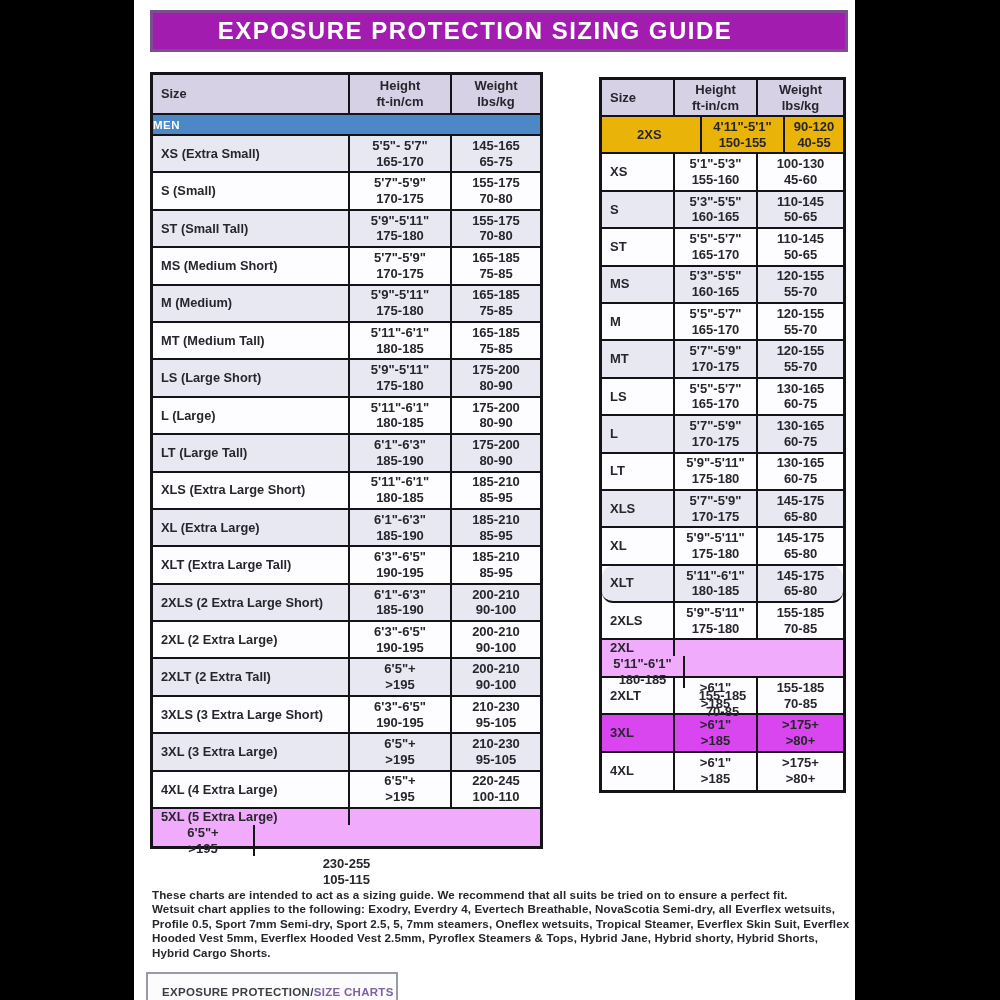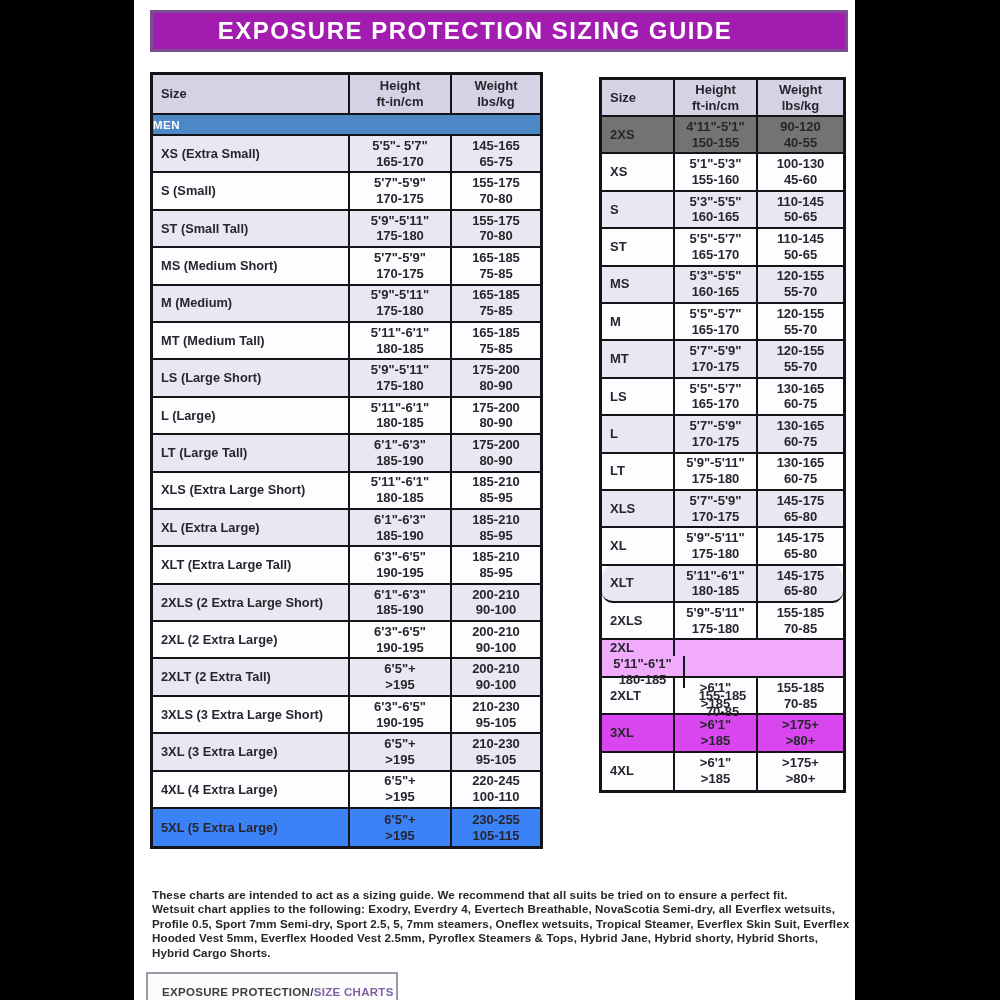--- a/index.html
+++ b/index.html
@@ -284,21 +284,21 @@
         <div class="cell c-size">4XL  (4 Extra Large)</div>
         <div class="cell c-mid">
           <div>6'5"+</div>
           <div>&gt;195</div>
         </div>
         <div class="cell">
           <div>220-245</div>
           <div>100-110</div>
         </div>
       </div>
-      <div class="trow alt" style="background: #3b82f6;">
+      <div class="trow alt" style="background: #f0abfc; flex-direction: column;">
         <div class="cell c-size">5XL (5 Extra Large)</div>
         <div class="cell c-mid">
           <div>6'5"+</div>
           <div>&gt;195</div>
         </div>
         <div class="cell">
           <div>230-255</div>
           <div>105-115</div>
         </div>
       </div>
@@ -309,21 +309,21 @@
       <div class="cell c-size">Size</div>
       <div class="cell c-mid">
         <div>Height</div>
         <div>ft-in/cm</div>
       </div>
       <div class="cell">
         <div>Weight</div>
         <div>lbs/kg</div>
       </div>
     </div>
-  <div class="trow alt" style="background: #737373;">
+  <div class="trow alt" style="background: #eab308; padding-left: 27px;">
         <div class="cell c-size">2XS</div>
         <div class="cell c-mid">
           <div>4'11"-5'1"</div>
           <div>150-155</div>
         </div>
         <div class="cell">
           <div>90-120</div>
           <div>40-55</div>
         </div>
       </div>

